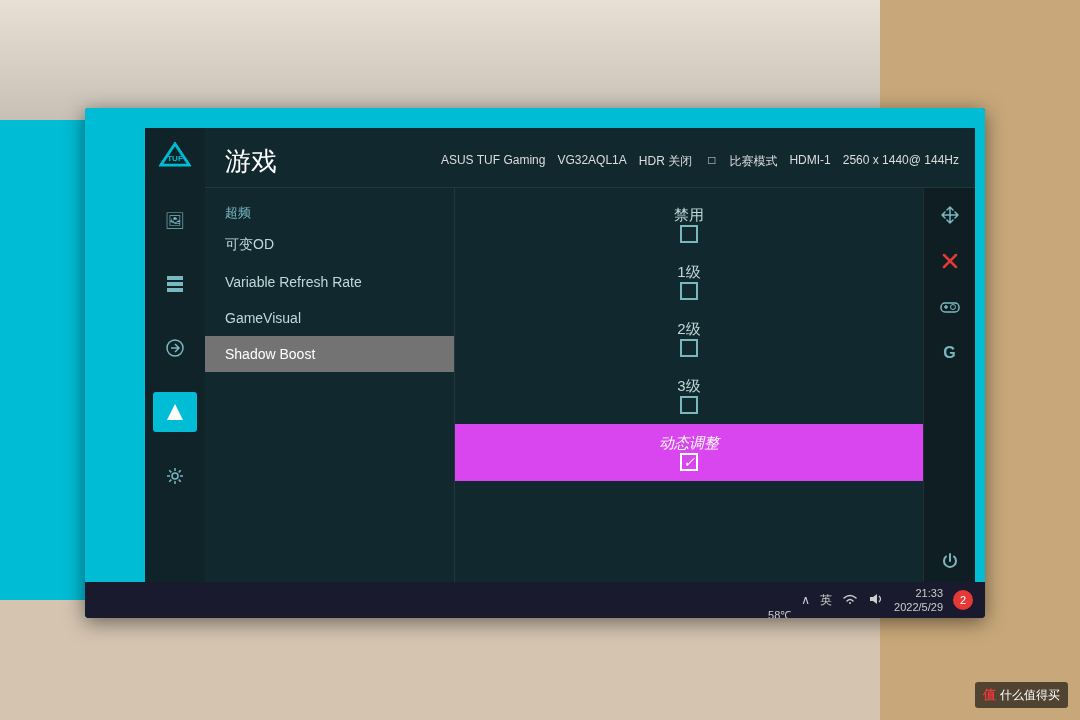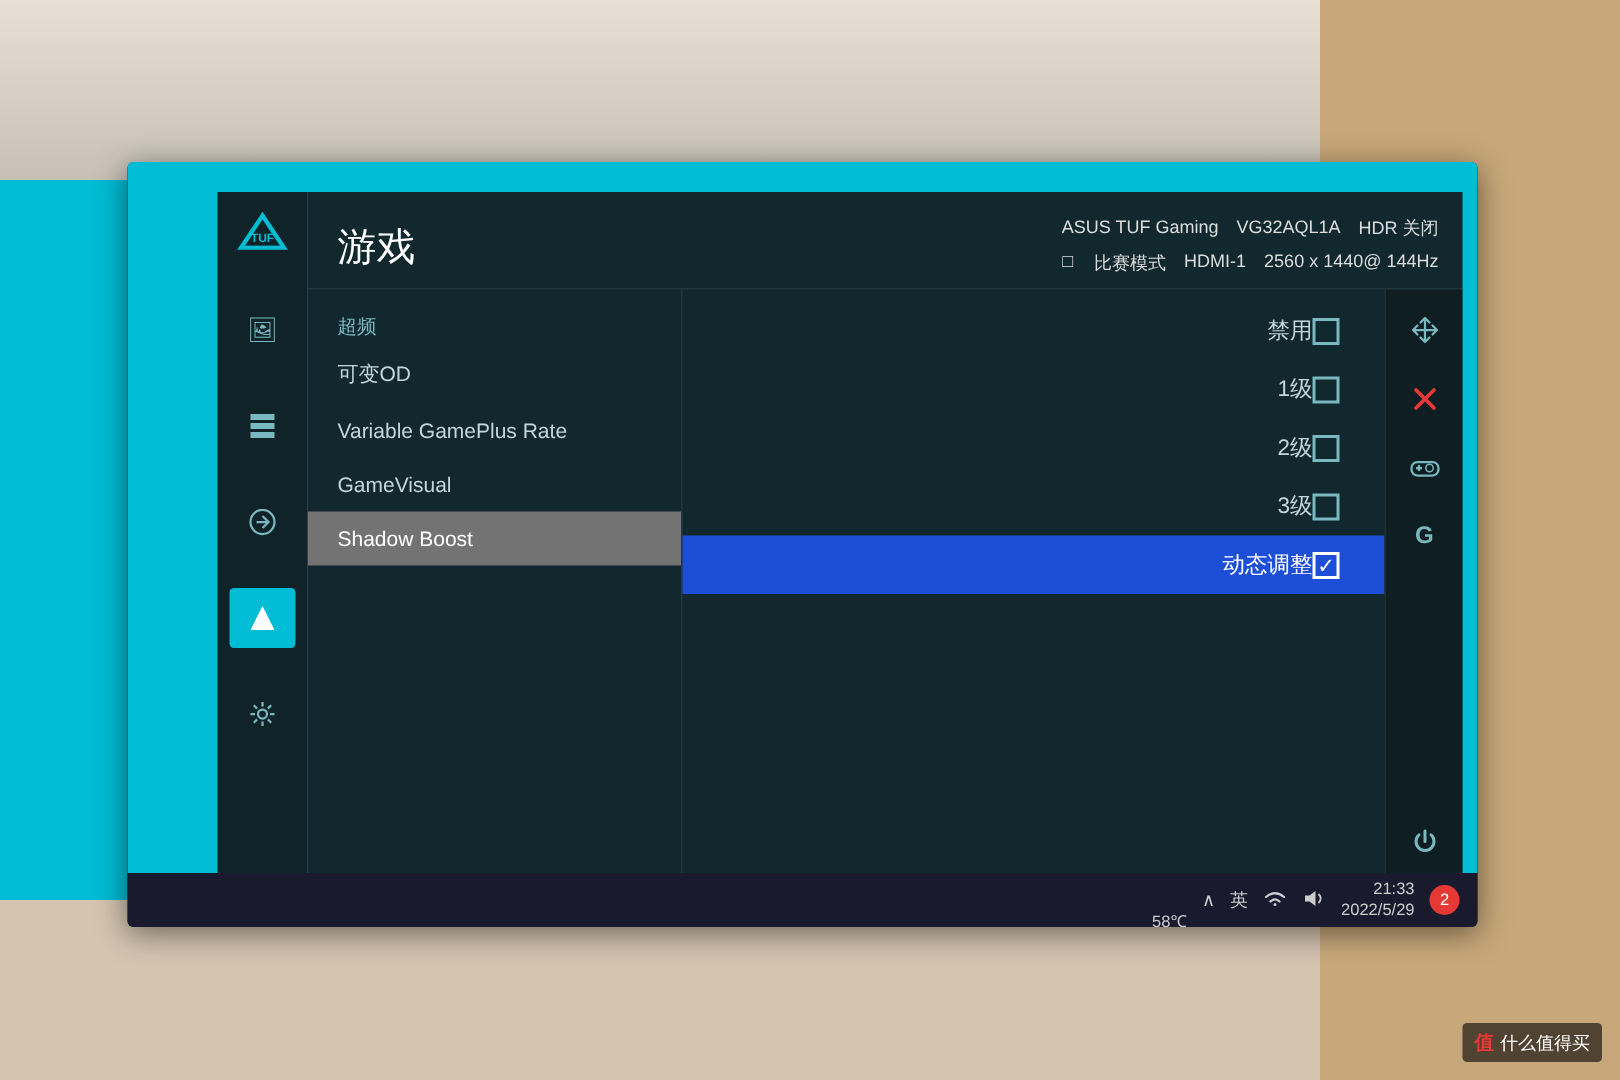--- a/index.html
+++ b/index.html
@@ -133,23 +133,23 @@
       padding: 16px 16px 8px 20px;
       border-bottom: 1px solid rgba(255,255,255,0.08);
     }
     .osd-title {
       font-size: 26px;
       color: #ffffff;
       font-weight: 400;
     }
     .osd-info {
       display: flex;
-      flex-direction: column;
+      flex-direction: row;
       align-items: flex-end;
-      gap: 6px;
+      gap: 16px;
     }
     .osd-info-top {
       display: flex;
       gap: 12px;
       font-size: 12px;
       color: #ccc;
     }
     .osd-info-bottom {
       display: flex;
       gap: 12px;
@@ -192,29 +192,31 @@
     }
 
     
     .options-panel {
       flex: 1;
       padding: 8px 0;
     }
     .option-item {
       display: flex;
       align-items: center;
-      justify-content: flex-end;
+      justify-content: space-between;
       padding: 10px 30px 10px 30px;
       font-size: 15px;
       color: #c0d8da;
       cursor: pointer;
+      flex-direction: column;
     }
     .option-item.selected {
-      background: #1d4ed8;
+      background: #d946ef;
       color: #fff;
+      font-style: italic;
     }
     .option-label {
       font-size: 15px;
     }
     .option-checkbox {
       width: 18px;
       height: 18px;
       border: 2px solid #7ab8c0;
       display: inline-flex;
       align-items: center;
@@ -401,21 +403,21 @@
               <span>2560 x 1440@ 144Hz</span>
             </div>
           </div>
         </div>
 
         <div class="osd-body">
 
           <div class="menu-panel">
             <div class="menu-section-label">超频</div>
             <div class="menu-item">可变OD</div>
-            <div class="menu-item">Variable GamePlus Rate</div>
+            <div class="menu-item">Variable Refresh Rate</div>
             <div class="menu-item">GameVisual</div>
             <div class="menu-item active">Shadow Boost</div>
           </div>
 
           <div class="options-panel">
             <div class="option-item">
               <span class="option-label">禁用</span>
               <span class="option-checkbox">□</span>
             </div>
             <div class="option-item">

